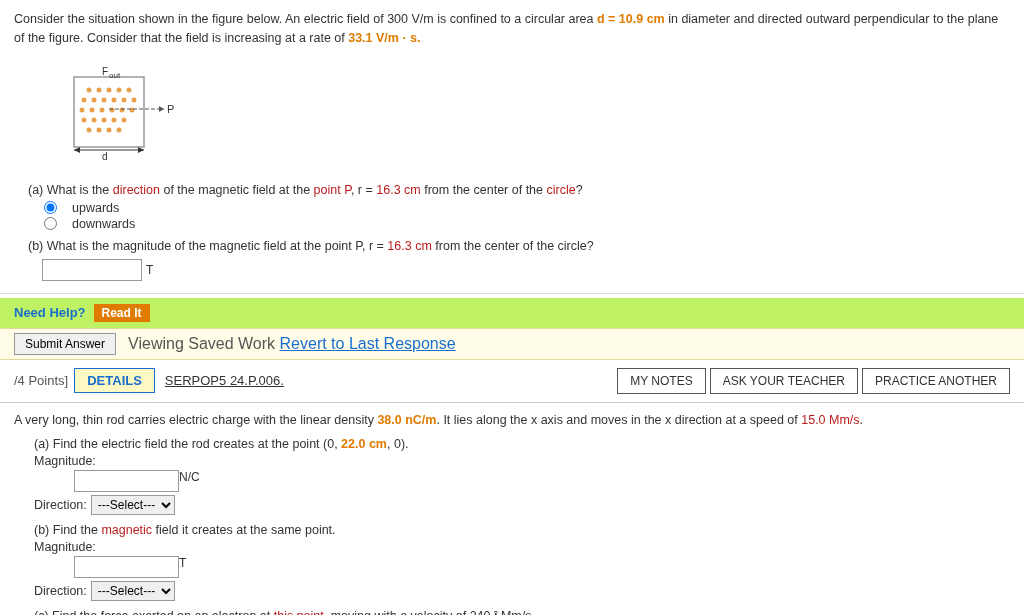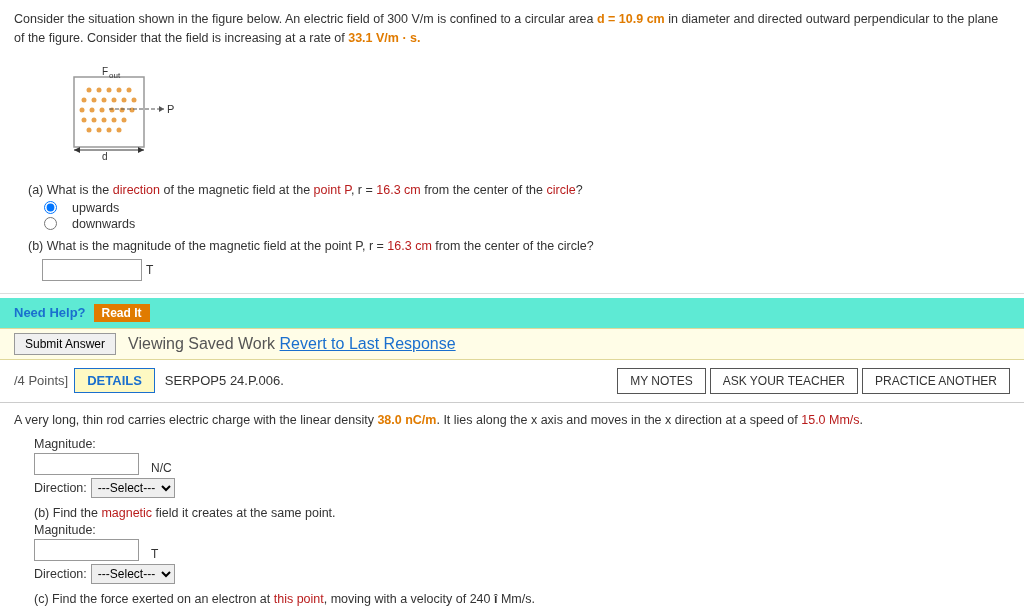--- a/index.html
+++ b/index.html
@@ -29,21 +29,21 @@
     .question-block { margin: 8px 0 6px 14px; }
     .question-label { font-size: 12.5px; margin-bottom: 4px; }
     .radio-option { display: flex; align-items: center; gap: 15px; margin: 2px 0 2px 16px; font-size: 12.5px; }
     .radio-option input[type=radio] { margin: 0; }
 
     .answer-row { display: flex; align-items: center; gap: 4px; margin: 6px 0 2px 14px; }
     .answer-input { width: 100px; height: 22px; border: 1px solid #999; font-size: 12px; padding: 0 3px; }
     .unit-label { font-size: 12px; }
 
     .need-help-bar {
-      background: #5eead4;
+      background: #bef264;
       padding: 6px 14px;
       display: flex;
       align-items: center;
       gap: 8px;
       margin-top: 4px;
     }
     .need-help-text { font-size: 13px; font-weight: bold; color: #1a6fce; }
     .read-it-btn {
       background: #e07b00;
       color: #fff;
@@ -88,21 +88,21 @@
     .points-label { font-size: 13px; color: #555; margin-right: 6px; }
     .details-btn {
       background: #fef9c3;
       border: 1px solid #1a6fce;
       color: #1a6fce;
       padding: 4px 12px;
       font-size: 13px;
       font-weight: bold;
       cursor: pointer;
     }
-    .problem-id { font-size: 13px; margin-left: 10px; color: #333; }
+    .problem-id { font-size: 13px; margin-left: 10px; color: #333; text-decoration: underline; }
 
     .action-buttons {
       margin-left: auto;
       display: flex;
       gap: 4px;
     }
     .action-btn {
       background: #fff;
       border: 1px solid #555;
       padding: 5px 12px;
@@ -113,21 +113,21 @@
 
     .problem-body {
       padding: 8px 14px;
     }
     .problem-desc { font-size: 12.5px; line-height: 1.5; margin-bottom: 8px; }
 
     .sub-part { margin: 8px 0 8px 20px; }
     .sub-part-label { font-size: 12.5px; margin-bottom: 3px; }
     .magnitude-label { font-size: 12.5px; margin-bottom: 2px; }
 
-    .input-row { display: flex; align-items: flex-end; gap: 12px; margin-bottom: 3px; }
+    .input-row { display: flex; align-items: flex-start; gap: 0; margin-bottom: 3px; margin-left: 40px; }
     .small-input { width: 105px; height: 22px; border: 1px solid #999; font-size: 12px; padding: 0 3px; }
 
     .direction-row { display: flex; align-items: center; gap: 4px; font-size: 12.5px; }
     .dir-label { font-size: 12.5px; }
     .dir-select { font-size: 12px; border: 1px solid #999; padding: 1px 2px; cursor: pointer; }
   </style>
 </head>
 <body>
 
 <div class="top-section">
@@ -237,20 +237,23 @@
       <button class="action-btn">PRACTICE ANOTHER</button>
     </div>
   </div>
 
   <div class="problem-body">
     <div class="problem-desc">
       A very long, thin rod carries electric charge with the linear density <span class="highlight-orange">38.0 nC/m</span>. It lies along the x axis and moves in the x direction at a speed of <span class="highlight-blue">15.0 Mm/s</span>.
     </div>
 
     <div class="sub-part">
+      <div class="sub-part-label">
+        (a) Find the electric field the rod creates at the point (0, <span class="highlight-orange">22.0 cm</span>, 0).
+      </div>
       <div class="magnitude-label">Magnitude:</div>
       <div class="input-row">
         <input type="text" class="small-input" value="" style="">
         <span class="unit-label">N/C</span>
       </div>
       <div class="direction-row">
         <span class="dir-label">Direction:</span>
         <select class="dir-select">
           <option>---Select---</option>
           <option>+x</option>

